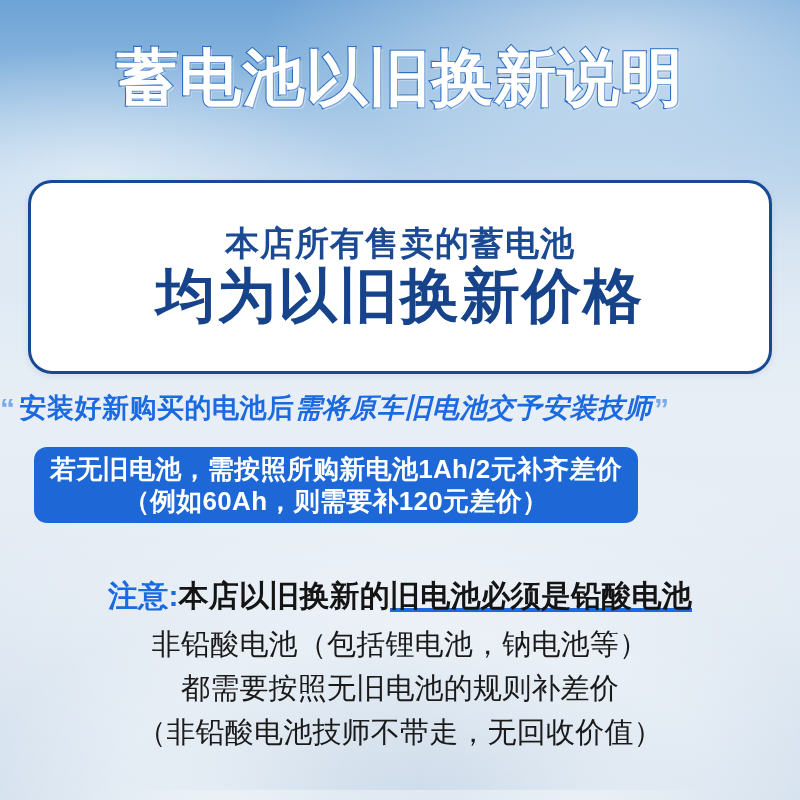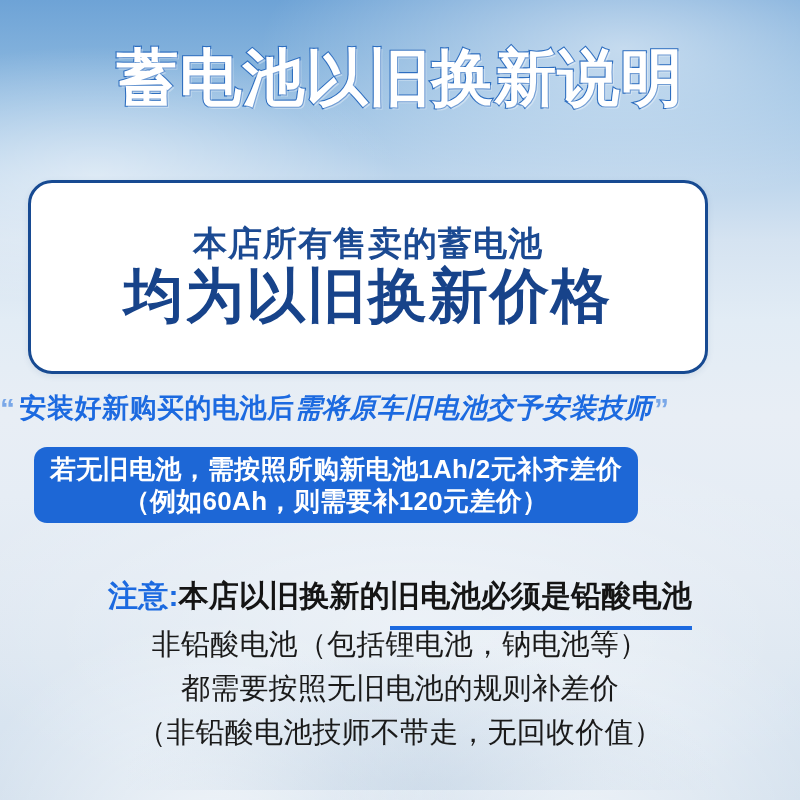--- a/index.html
+++ b/index.html
@@ -78,21 +78,21 @@
     text-shadow:
       0 0 1px rgba(47,111,192,0.9),
       2px 2px 0 rgba(255,255,255,0.35);
   }
 
   
   .card {
     position: absolute;
     left: 28px;
     top: 180px;
-    width: 680px;
+    width: 744px;
     height: 194px;
     box-sizing: border-box;
     background: #ffffff;
     border: 3px solid #174a92;
     border-radius: 24px;
     display: flex;
     flex-direction: column;
     align-items: center;
     justify-content: center;
     box-shadow: 0 2px 6px rgba(40,80,130,0.10);
@@ -186,21 +186,21 @@
   }
   .note-label {
     color: #1c6ae0;
     font-weight: 700;
   }
   .note-underline {
     background-image: linear-gradient(#1c6ae0, #1c6ae0);
     background-repeat: no-repeat;
     background-size: 100% 4px;
     background-position: 0 100%;
-    padding-bottom: 18px;
+    padding-bottom: 0;
   }
   .note-body {
     margin-top: 4px;
     font-size: 29px;
     font-weight: 400;
     color: #1a1a1a;
     line-height: 1.52;
     letter-spacing: 0.2px;
   }
   .note-body div { white-space: nowrap; text-align: center; }

